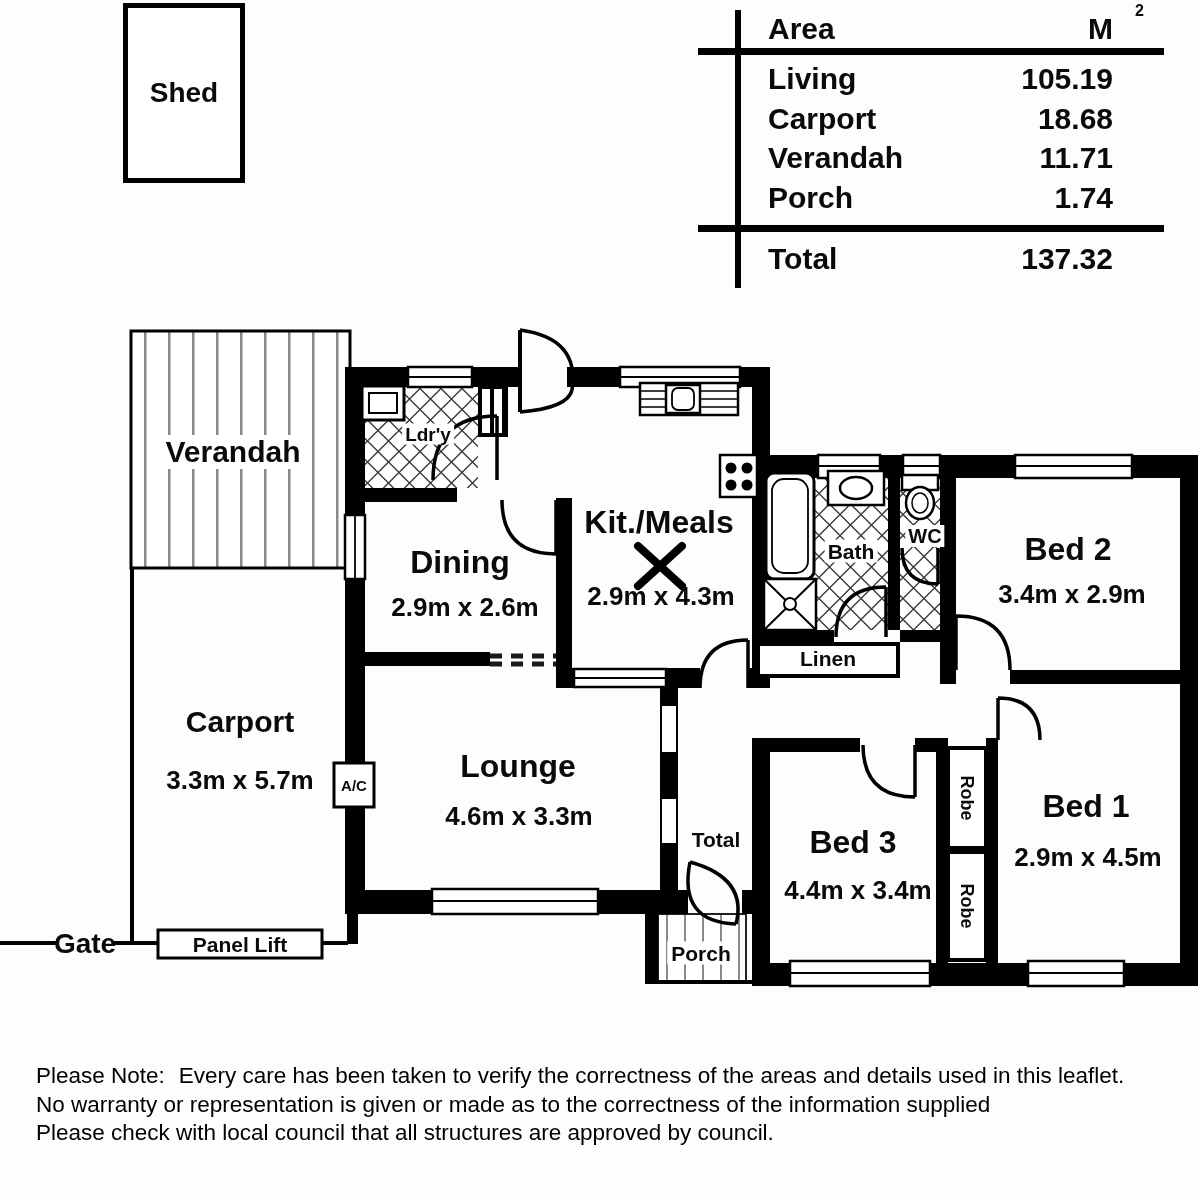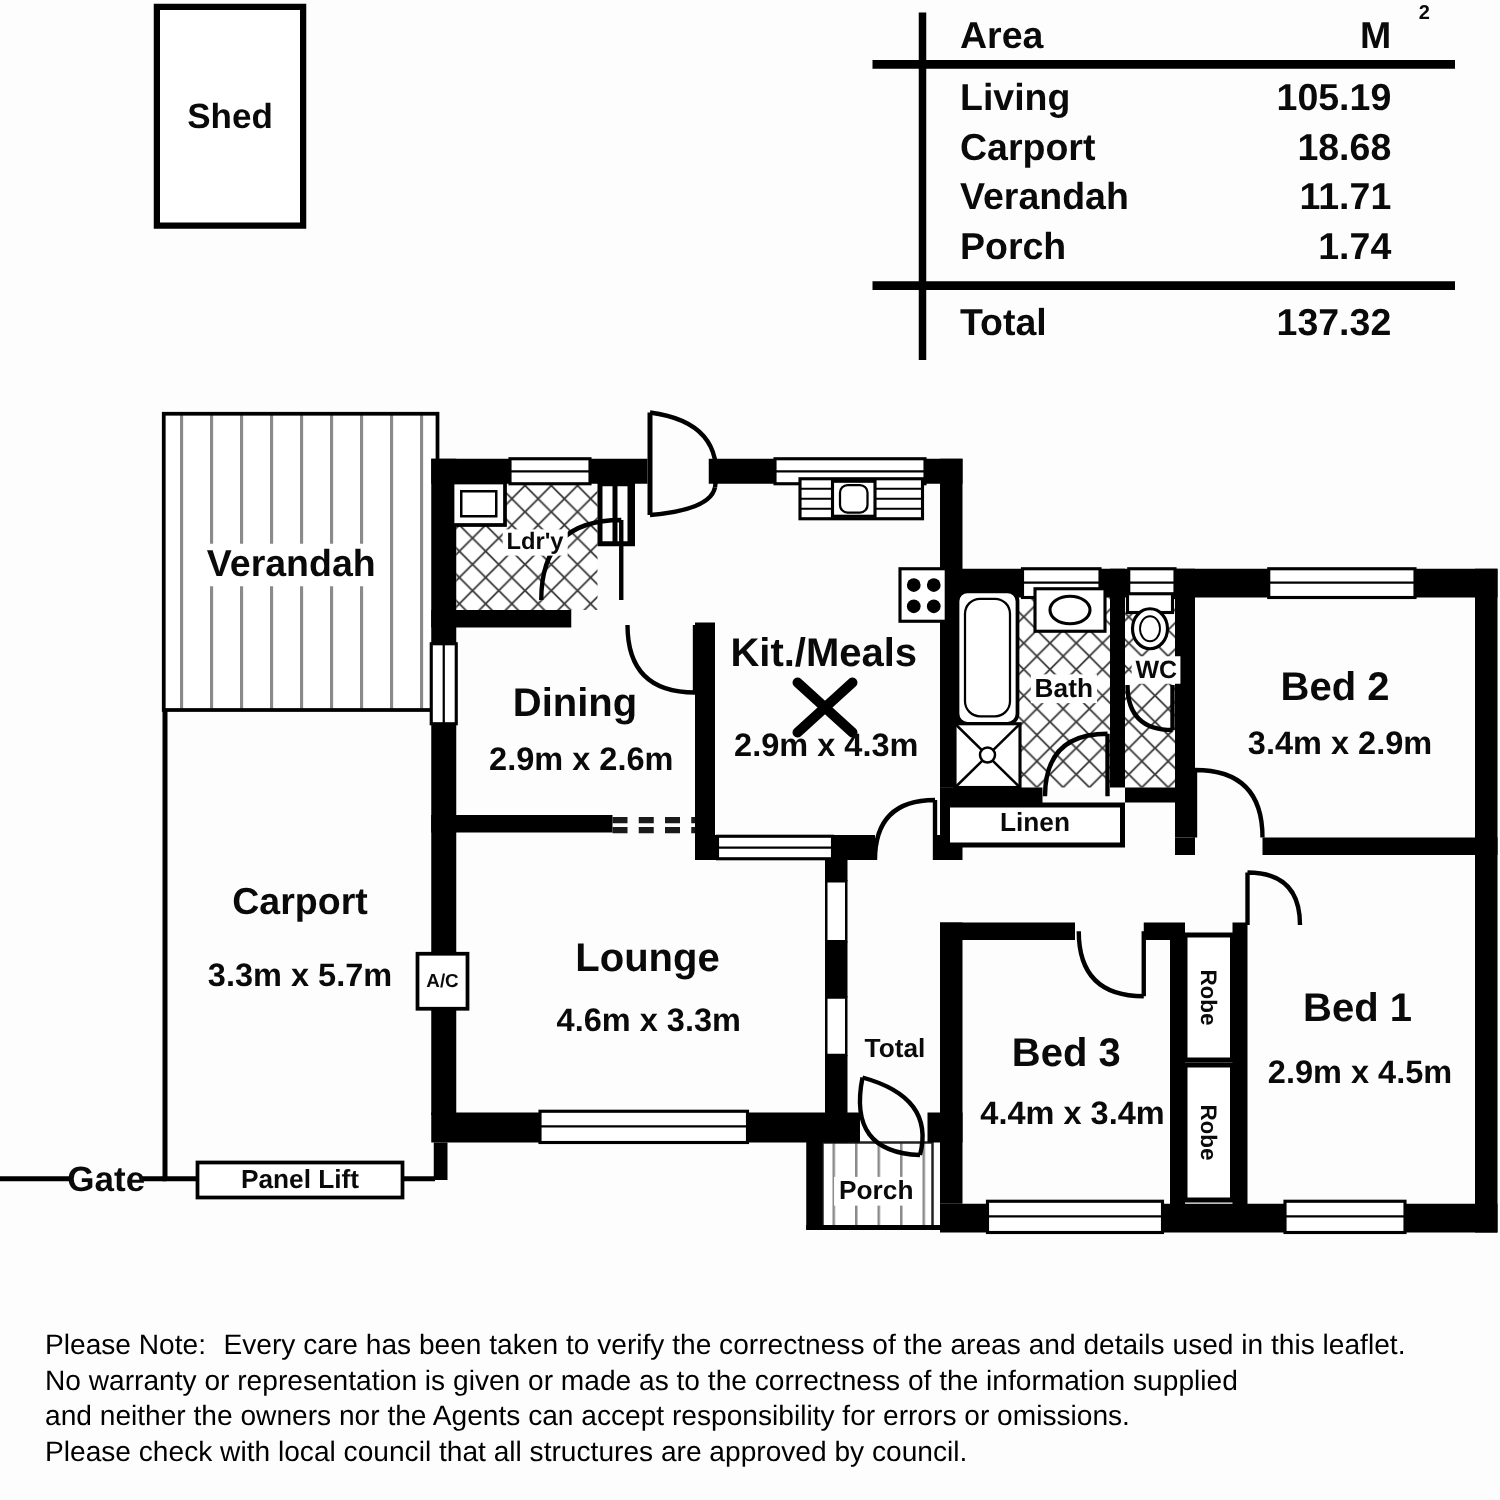--- a/index.html
+++ b/index.html
@@ -315,17 +315,16 @@
   <div class="lbl room-dims" style="left:1088px;top:857px">2.9m x 4.5m</div>
   <div class="lbl rot90" style="left:967px;top:798px;font-size:18px">Robe</div>
   <div class="lbl rot90" style="left:967px;top:906px;font-size:18px">Robe</div>
   <div class="lbl" style="left:354px;top:785px;font-size:15px">A/C</div>
   <div class="lbl" style="left:85px;top:944px;font-size:28px">Gate</div>
   <div class="lbl" style="left:240px;top:944px;font-size:21px">Panel Lift</div>
 
   <div id="disclaimer">
     <div><span class="note">Please Note:</span><span>Every care has been taken to verify the correctness of the areas and details used in this leaflet.</span></div>
     <div>No warranty or representation is given or made as to the correctness of the information supplied</div>
-    <div>and neither the owners nor the Agents can accept responsibility for errors or omissions.</div>
     <div>Please check with local council that all structures are approved by council.</div>
   </div>
 
 </div>
 
 </body></html>

